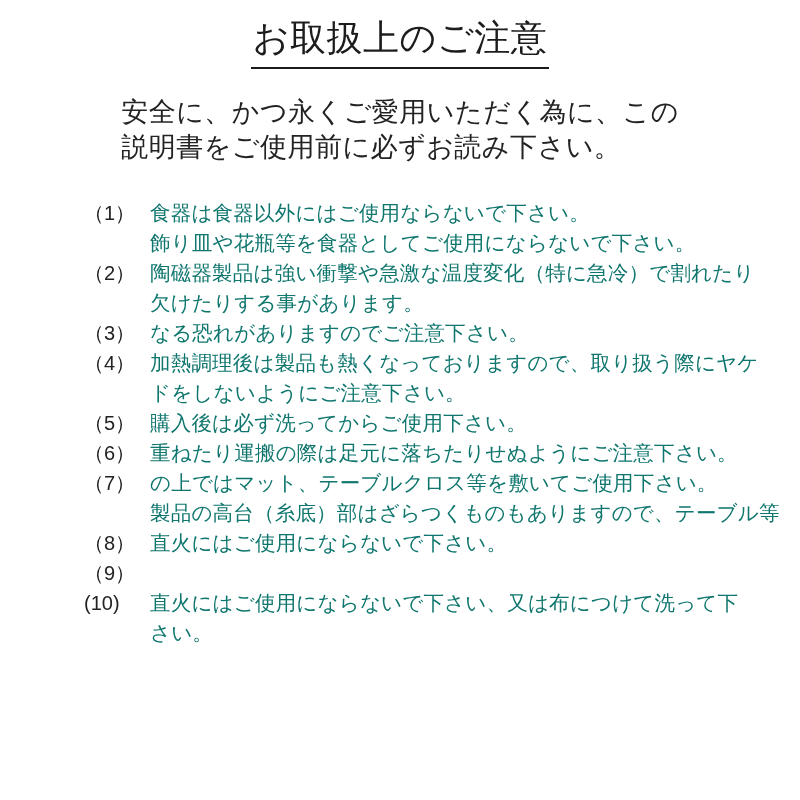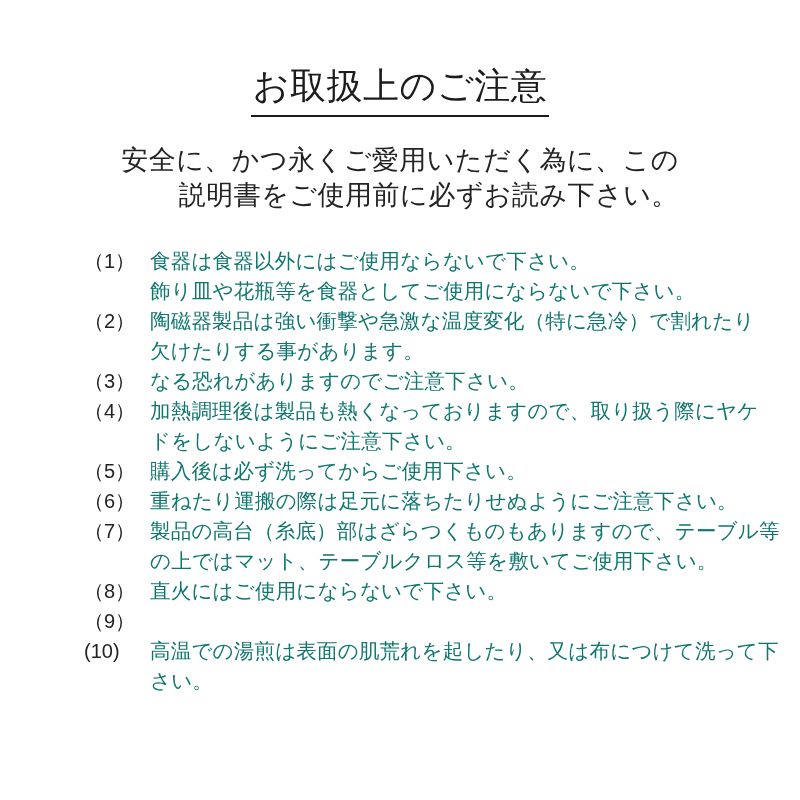--- a/index.html
+++ b/index.html
@@ -27,26 +27,25 @@
   }
   .page-title {
     display: inline-block;
     font-size: 36px;
     font-weight: 500;
     letter-spacing: 0.5px;
     color: #1c1c1c;
     padding: 0 2px 8px 2px;
     border-bottom: 2px solid #1a1a1a;
     line-height: 1.2;
-    margin-top: 48px;
   }
   .intro {
     width: fit-content;
     margin: 0 auto 0 auto;
-    text-align: right;
+    text-align: left;
     font-size: 27px;
     line-height: 35px;
     color: #232323;
     letter-spacing: 0.5px;
   }
   .list {
     margin-top: 33px;
     padding-left: 84px;
     padding-right: 72px;
   }
@@ -128,41 +127,41 @@
     <div class="item">
       <span class="item-num">（6）</span>
       <span class="item-text">
           <div class="item-line">重ねたり運搬の際は足元に落ちたりせぬようにご注意下さい。</div>
         </span>
     </div>
 
     <div class="item">
       <span class="item-num">（7）</span>
       <span class="item-text">
+          <div class="item-line">の上ではマット、テーブルクロス等を敷いてご使用下さい。</div>
           <div class="item-line">製品の高台（糸底）部はざらつくものもありますので、テーブル等</div>
-          <div class="item-line">の上ではマット、テーブルクロス等を敷いてご使用下さい。</div>
         </span>
     </div>
 
     <div class="item">
       <span class="item-num">（8）</span>
       <span class="item-text">
           <div class="item-line">直火にはご使用にならないで下さい。</div>
         </span>
     </div>
 
     <div class="item">
       <span class="item-num">（9）</span>
       <span class="item-text">
         </span>
     </div>
 
     <div class="item">
       <span class="item-num">(10)</span>
       <span class="item-text">
-          <div class="item-line">高温での湯煎は表面の肌荒れを起したり、又は布につけて洗って下</div>
+          <div class="item-line">直火にはご使用にならないで下さい、又は布につけて洗って下</div>
           <div class="item-line">さい。</div>
         </span>
     </div>
 
   </div>
 
 </div>
 
 </body></html>

